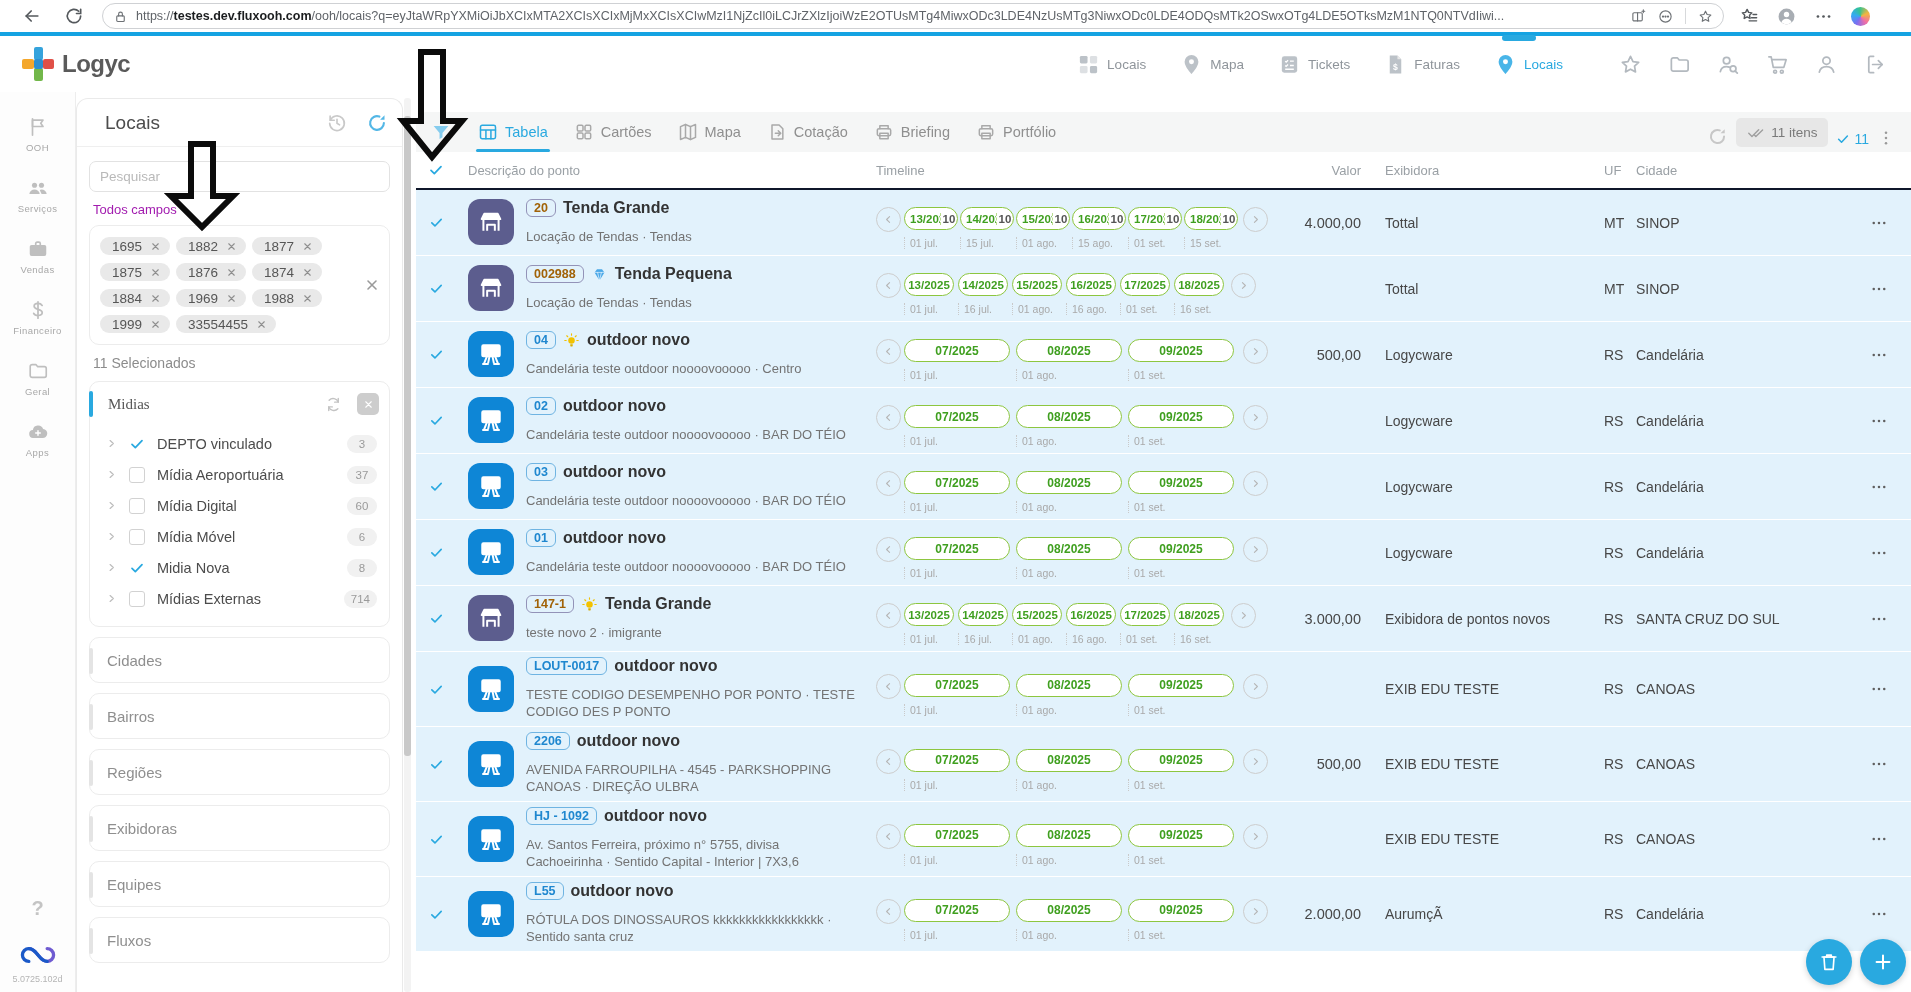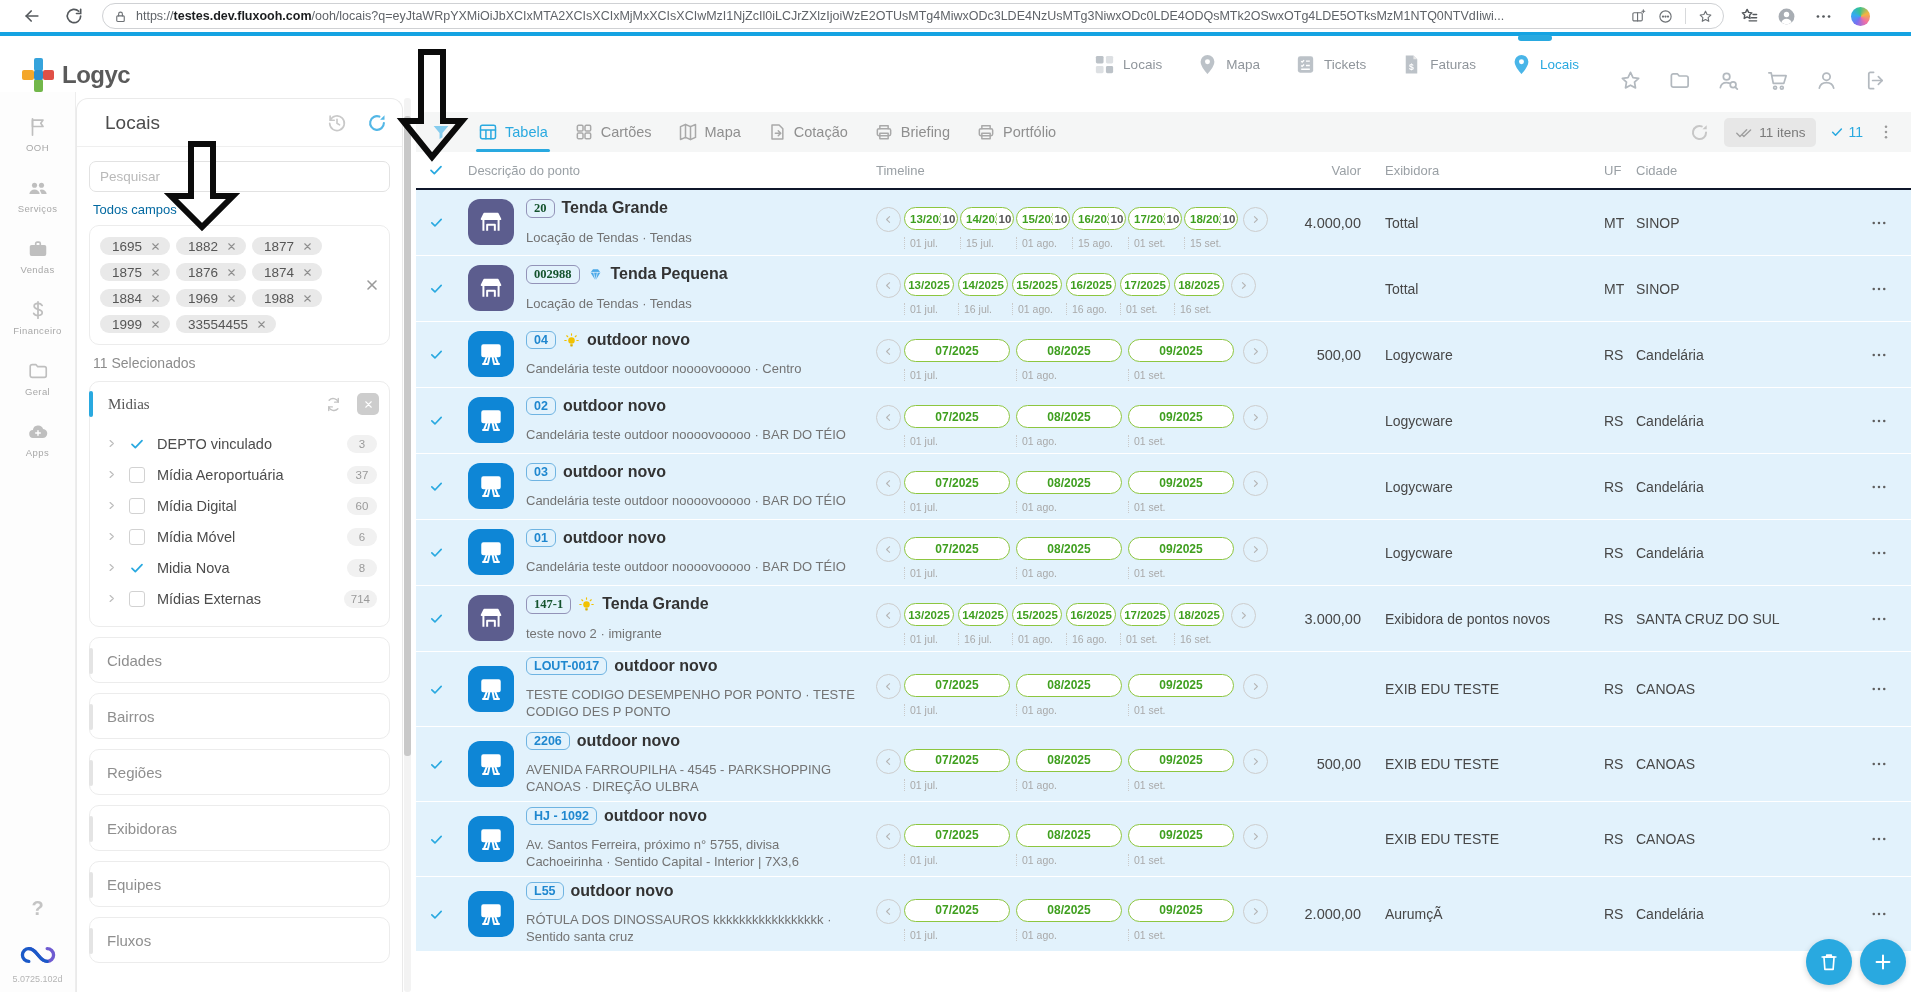--- a/index.html
+++ b/index.html
@@ -22,21 +22,21 @@
   .pill-right .b-ic { width:17px; height:17px; color:#54585c; }
   .pill-div { width:1px; height:16px; background:#d7d9db; }
   #b-right { display:flex; align-items:center; gap:18px; margin-left:16px; }
   #b-right .b-ic { width:19px; height:19px; }
   #copilot { width:19px; height:19px; border-radius:50%;
      background:conic-gradient(from 210deg,#7c6ff0,#33aaf2,#34c390,#f4b63f,#ef6ea8,#7c6ff0); }
 
   #bluestrip { position:absolute; left:0; top:32px; width:1911px; height:4px; background:#15a3e2; }
 
   
-  #appheader { position:absolute; left:0; top:36px; width:1911px; height:56px; background:#fff; display:flex; align-items:flex-end; }
+  #appheader { position:absolute; left:0; top:36px; width:1911px; height:56px; background:#fff; display:flex; align-items:center;gap:16px; }
   #logo { display:flex; align-items:center; margin-left:22px; }
   #logoplus { position:relative; width:32px; height:34px; }
   #logoplus div { position:absolute; border-radius:2px; }
   .lp-t { left:12px; top:0;  width:9px; height:13px; background:#35a3dc; }
   .lp-b { left:12px; top:21px; width:9px; height:13px; background:#72b74a; }
   .lp-l { left:0;  top:12px; width:12px; height:10px; background:#f4a72b; }
   .lp-r { left:21px; top:12px; width:11px; height:10px; background:#e05047; }
   .lp-c { left:12px; top:12px; width:9px; height:10px; background:#2d8fd0; }
   #logotext { font-size:24px; font-weight:700; color:#5a5a5a; margin-left:8px; letter-spacing:-.5px; }
   #app-nav { display:flex; align-items:center; margin-left:auto; gap:34px; height:100%; }
@@ -61,21 +61,21 @@
   
   #panel { position:absolute; left:76px; top:98px; bottom:0; width:327px; background:#fff; border:1px solid #eaeaea; border-bottom:none; border-radius:12px 12px 0 0; overflow:hidden; }
   #panel-title-row { height:48px; display:flex; align-items:center; border-bottom:1px solid #efefef; padding:0 14px 0 28px; }
   #panel-title { font-size:19px; color:#4c4c4c; }
   #panel-title-row .sp { flex:1; }
   .p-ic { width:22px; height:22px; color:#c9c9c9; cursor:pointer; }
   .p-ic.blue { color:#53b7e6; margin-left:18px; }
   #panel-body { padding:14px 12px 0 12px; }
   #searchbox { width:100%; height:31px; border:1px solid #e2e2e2; border-radius:7px; font-size:13.5px; color:#555; padding:0 10px; outline:none; font-family:inherit; }
   #searchbox::placeholder { color:#b9b9b9; }
-  #scope-row { display:flex; align-items:center; gap:0; margin:10px 0 8px 4px; color:#0369a1; font-size:13px; cursor:pointer; }
+  #scope-row { display:flex; align-items:center; gap:0; margin:10px 0 8px 4px; color:#a21caf; font-size:13px; cursor:pointer; }
   #scope-row .icn { width:13px; height:13px; color:#b9b9b9; }
   #chips-card { position:relative; border:1px solid #ececec; border-radius:10px; padding:7px 36px 7px 7px; }
   .fchip { display:inline-flex; align-items:center; height:18px; border-radius:13px; background:#e9e9e9; padding:0 9px 0 12px; margin:4px 3px; cursor:default; }
   .fchip .fval { font-size:13.5px; color:#565656; }
   .fchip .icn { width:11px; height:11px; color:#8f8f8f; margin-left:8px; cursor:pointer; }
   #chips-clear { position:absolute; right:9px; top:50%; transform:translateY(-50%); width:16px; height:16px; color:#9a9a9a; cursor:pointer; }
   #selected-label { margin:10px 0 2px 4px; font-size:14px; color:#8c8c8c; }
   .fcard { position:relative; border:1px solid #ececec; border-radius:10px; margin-top:10px; }
   #midias-head { height:44px; display:flex; align-items:center; padding:0 10px 0 18px; }
   #midias-accent { position:absolute; left:-1px; top:9px; width:4px; height:26px; border-radius:2px; background:#29a9e0; }
@@ -102,21 +102,21 @@
   
   #main { position:absolute; left:416px; top:112px; right:0; bottom:0; }
   #toolbar { height:40px; background:#f5f6f6; border-radius:10px 0 0 0; display:flex; align-items:center; padding:0 16px 0 14px; }
   #funnel-btn { width:22px; height:22px; cursor:pointer; }
   #tabs { display:flex; align-items:center; gap:26px; margin-left:26px; height:100%; }
   .tab { position:relative; display:flex; align-items:center; gap:7px; height:100%; color:#8f8f8f; font-size:14.5px; cursor:pointer; }
   .tab .icn { width:20px; height:20px; color:#a9a9a9; }
   .tab.active { color:#29a9e0; }
   .tab.active .icn { color:#29a9e0; }
   .tab.active::after { content:""; position:absolute; left:-2px; right:-2px; bottom:0; height:3px; border-radius:2px; background:#29a9e0; }
-  #tb-right { margin-left:auto; display:flex; align-items:center; gap:14px; }
+  #tb-right { margin-left:auto; display:flex; align-items:flex-end; gap:8px; }
   #tb-refresh { width:21px; height:21px; color:#c7c7c7; cursor:pointer; }
   #btn-itens { display:flex; align-items:center; gap:7px; background:#e7e7e7; border-radius:5px; padding:6px 11px; color:#7a7a7a; font-size:13.5px; cursor:pointer; }
   #btn-itens .icn { width:17px; height:17px; color:#9f9f9f; }
   #sel-count { display:flex; align-items:center; gap:4px; color:#29a9e0; font-size:14px; cursor:pointer; }
   #sel-count .icn { width:14px; height:14px; }
   #tb-menu { width:18px; height:18px; color:#9a9a9a; cursor:pointer; }
 
   .tgrid { display:grid; grid-template-columns:40px 420px 400px 95px 225px 40px 190px 1fr; }
   #thead { height:38px; background:#fff; border-bottom:2px solid #0f172a; align-items:center; }
   .th { font-size:13px; color:#9aa0a5; }
@@ -128,21 +128,21 @@
   .trow.tall { height:74px; }
   .row-check { justify-self:center; width:15px; height:15px; color:#29a9e0; }
   .desc { display:flex; align-items:center; padding-left:12px; gap:12px; }
   .sq-ic { width:46px; height:46px; border-radius:12px; flex:0 0 auto; display:flex; align-items:center; justify-content:center; }
   .sq-ic .icn { width:28px; height:28px; }
   .sq-ic.tent { background:#5c5d8e; }
   .sq-ic.billboard { background:#0e86d6; }
   .desc-txt { min-width:0; }
   .title-line { display:flex; align-items:center; gap:7px; }
   .code-badge { border:1.5px solid; border-radius:6px; padding:1px 7px; font-size:12.5px; font-weight:700; white-space:nowrap; }
-  .code-badge.tent { color:#14532d; border-color:#9393b8;font-family:Liberation Serif, serif; }
+  .code-badge.tent { color:#a16207; border-color:#9393b8; }
   .code-badge.billboard { color:#1f87cf; border-color:#6fb4e2; }
   .mini-ic { width:17px; height:17px; flex:0 0 auto; }
   .row-title { font-size:16px; font-weight:700; color:#333; white-space:nowrap; }
   .row-sub { margin-top:12px; font-size:13px; color:#737373; line-height:1.3; max-width:330px; }
   .timeline { display:flex; align-items:flex-start; padding-top:11px; }
   .tl-nav { width:25px; height:25px; border:1.4px solid #cdcdcd; border-radius:50%; color:#b5b5b5; display:flex; align-items:center; justify-content:center; flex:0 0 auto; cursor:pointer; background:transparent; }
   .tl-nav .icn { width:13px; height:13px; }
   .tl-mid { margin:0 3px; }
   .chips-row { display:flex; align-items:center; }
   .chip { height:23px; border:1.5px solid #8dc63f; border-radius:12px; background:#fff; color:#3f9f1f; font-size:11.5px; font-weight:700; display:inline-flex; align-items:center; justify-content:center; cursor:pointer; }

